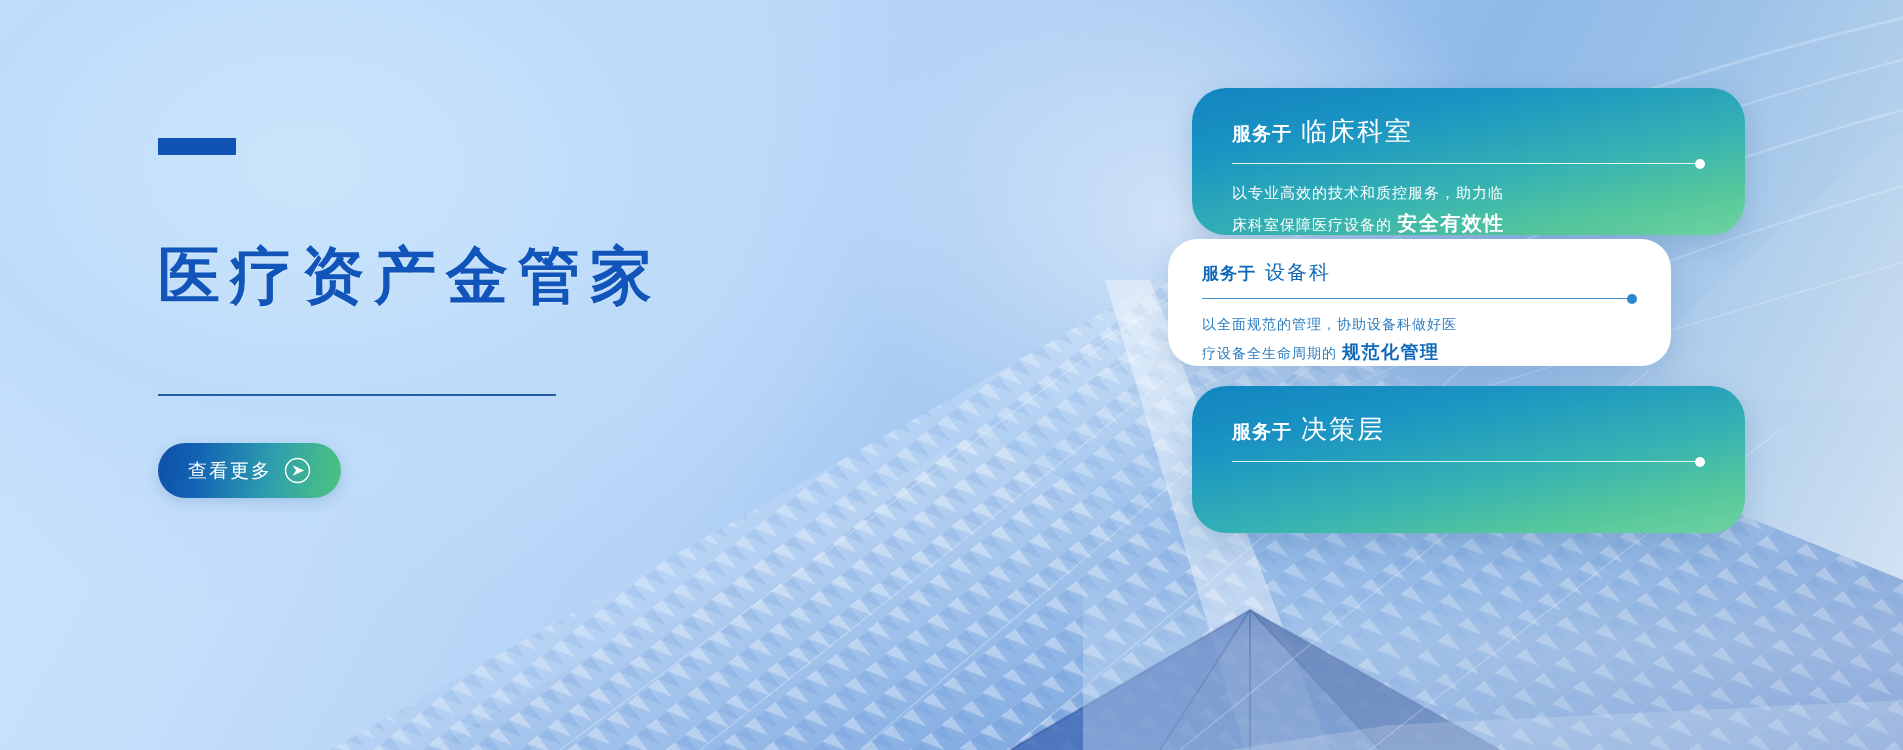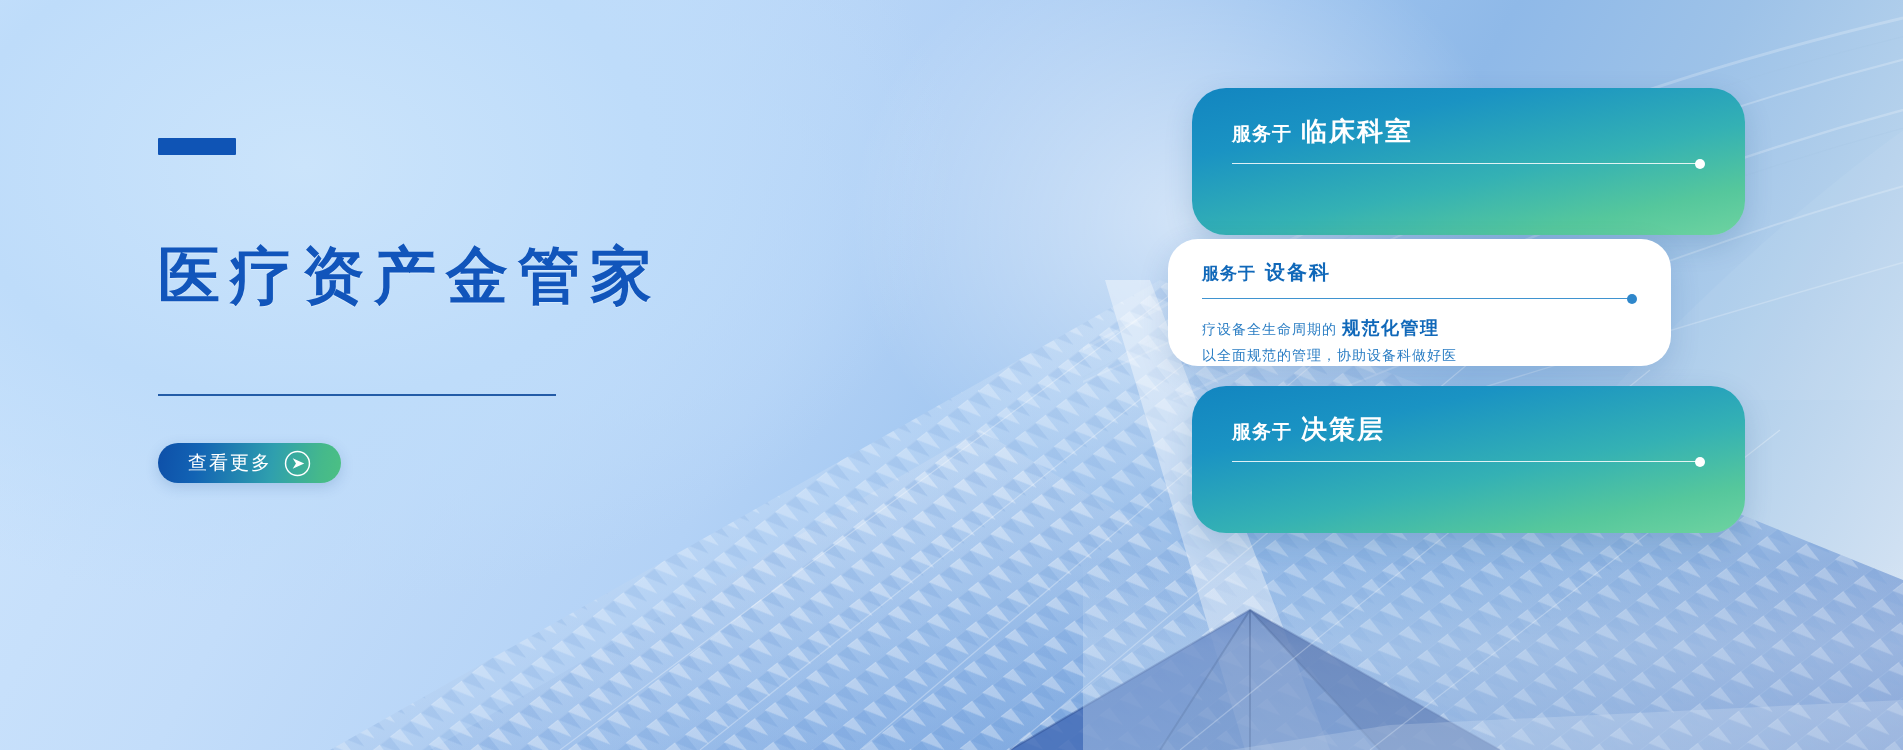--- a/index.html
+++ b/index.html
@@ -45,21 +45,21 @@
     color:#1155bb;
     white-space:nowrap;
     text-shadow:0 1px 0 rgba(255,255,255,.35);
   }
   .divider {
     position:absolute; left:0; top:394px;
     width:398px; height:2px; background:#16509f; opacity:.92;
   }
   .cta {
     position:absolute; left:0; top:443px;
-    width:183px; height:40px;
+    width:183px; height:55px;
     border-radius:28px;
     background:linear-gradient(100deg, #0e4fa8 0%, #1263b4 22%, #2f9fae 62%, #45b98b 88%, #4cc083 100%);
     display:flex; align-items:center; justify-content:center; gap:12px;
     cursor:pointer;
     box-shadow:0 4px 14px rgba(20,70,140,.18);
   }
   .cta-label {
     color:#ffffff; font-size:19px; letter-spacing:2px; font-weight:400; white-space:nowrap;
   }
   .cta-icon { width:27px; height:27px; flex:none; display:block; }
@@ -79,21 +79,21 @@
   .card.white {
     background:#ffffff;
     box-shadow:0 10px 30px rgba(25,75,140,.16);
   }
   #card1 { left:1192px; top:88px;  width:553px; height:147px; }
   #card2 { left:1168px; top:239px; width:503px; height:127px; padding:20px 34px 22px 34px; border-radius:30px; }
   #card3 { left:1192px; top:386px; width:553px; height:147px; }
 
   .card-head { display:flex; align-items:baseline; gap:9px; white-space:nowrap; }
   .card-head .prefix { font-size:19px; font-weight:700; letter-spacing:1px; }
-  .card-head .target { font-size:26px; font-weight:700; letter-spacing:2px; }
+  .card-head .target { font-size:26px; font-weight:400; letter-spacing:2px; }
   #card2 .card-head .prefix { font-size:17px; }
   #card2 .card-head .target { font-size:20px; }
 
   .rule { position:relative; margin-top:10px; height:10px; }
   .rule .line { position:absolute; left:0; right:9px; top:4px; height:1px; }
   .rule .dot  { position:absolute; right:0; top:0; width:10px; height:10px; border-radius:50%; }
   #card2 .rule { margin-top:8px; }
 
   .card-body { margin-top:11px; font-size:15px; line-height:1.72; letter-spacing:1px; white-space:nowrap; }
   #card2 .card-body { margin-top:9px; font-size:14px; line-height:1.70; }
@@ -207,37 +207,44 @@
 
     <div class="card teal" id="card1">
       <div class="card-head">
         <span class="prefix">服务于</span>
         <span class="target">临床科室</span>
       </div>
       <div class="rule">
         <span class="line"></span>
         <span class="dot"></span>
       </div>
+      <div class="card-body">
+        <div>以专业高效的技术和质控服务，助力临</div>
+        <div>
+          <span>床科室保障医疗设备的</span>
+          <span class="strong">安全有效性</span>
+        </div>
+      </div>
     </div>
 
     <div class="card white" id="card2">
       <div class="card-head">
         <span class="prefix">服务于</span>
         <span class="target">设备科</span>
       </div>
       <div class="rule">
         <span class="line"></span>
         <span class="dot"></span>
       </div>
       <div class="card-body">
+        <div>以全面规范的管理，协助设备科做好医</div>
         <div>
           <span>疗设备全生命周期的</span>
           <span class="strong">规范化管理</span>
         </div>
-        <div>以全面规范的管理，协助设备科做好医</div>
       </div>
     </div>
 
     <div class="card teal" id="card3">
       <div class="card-head">
         <span class="prefix">服务于</span>
         <span class="target">决策层</span>
       </div>
       <div class="rule">
         <span class="line"></span>

